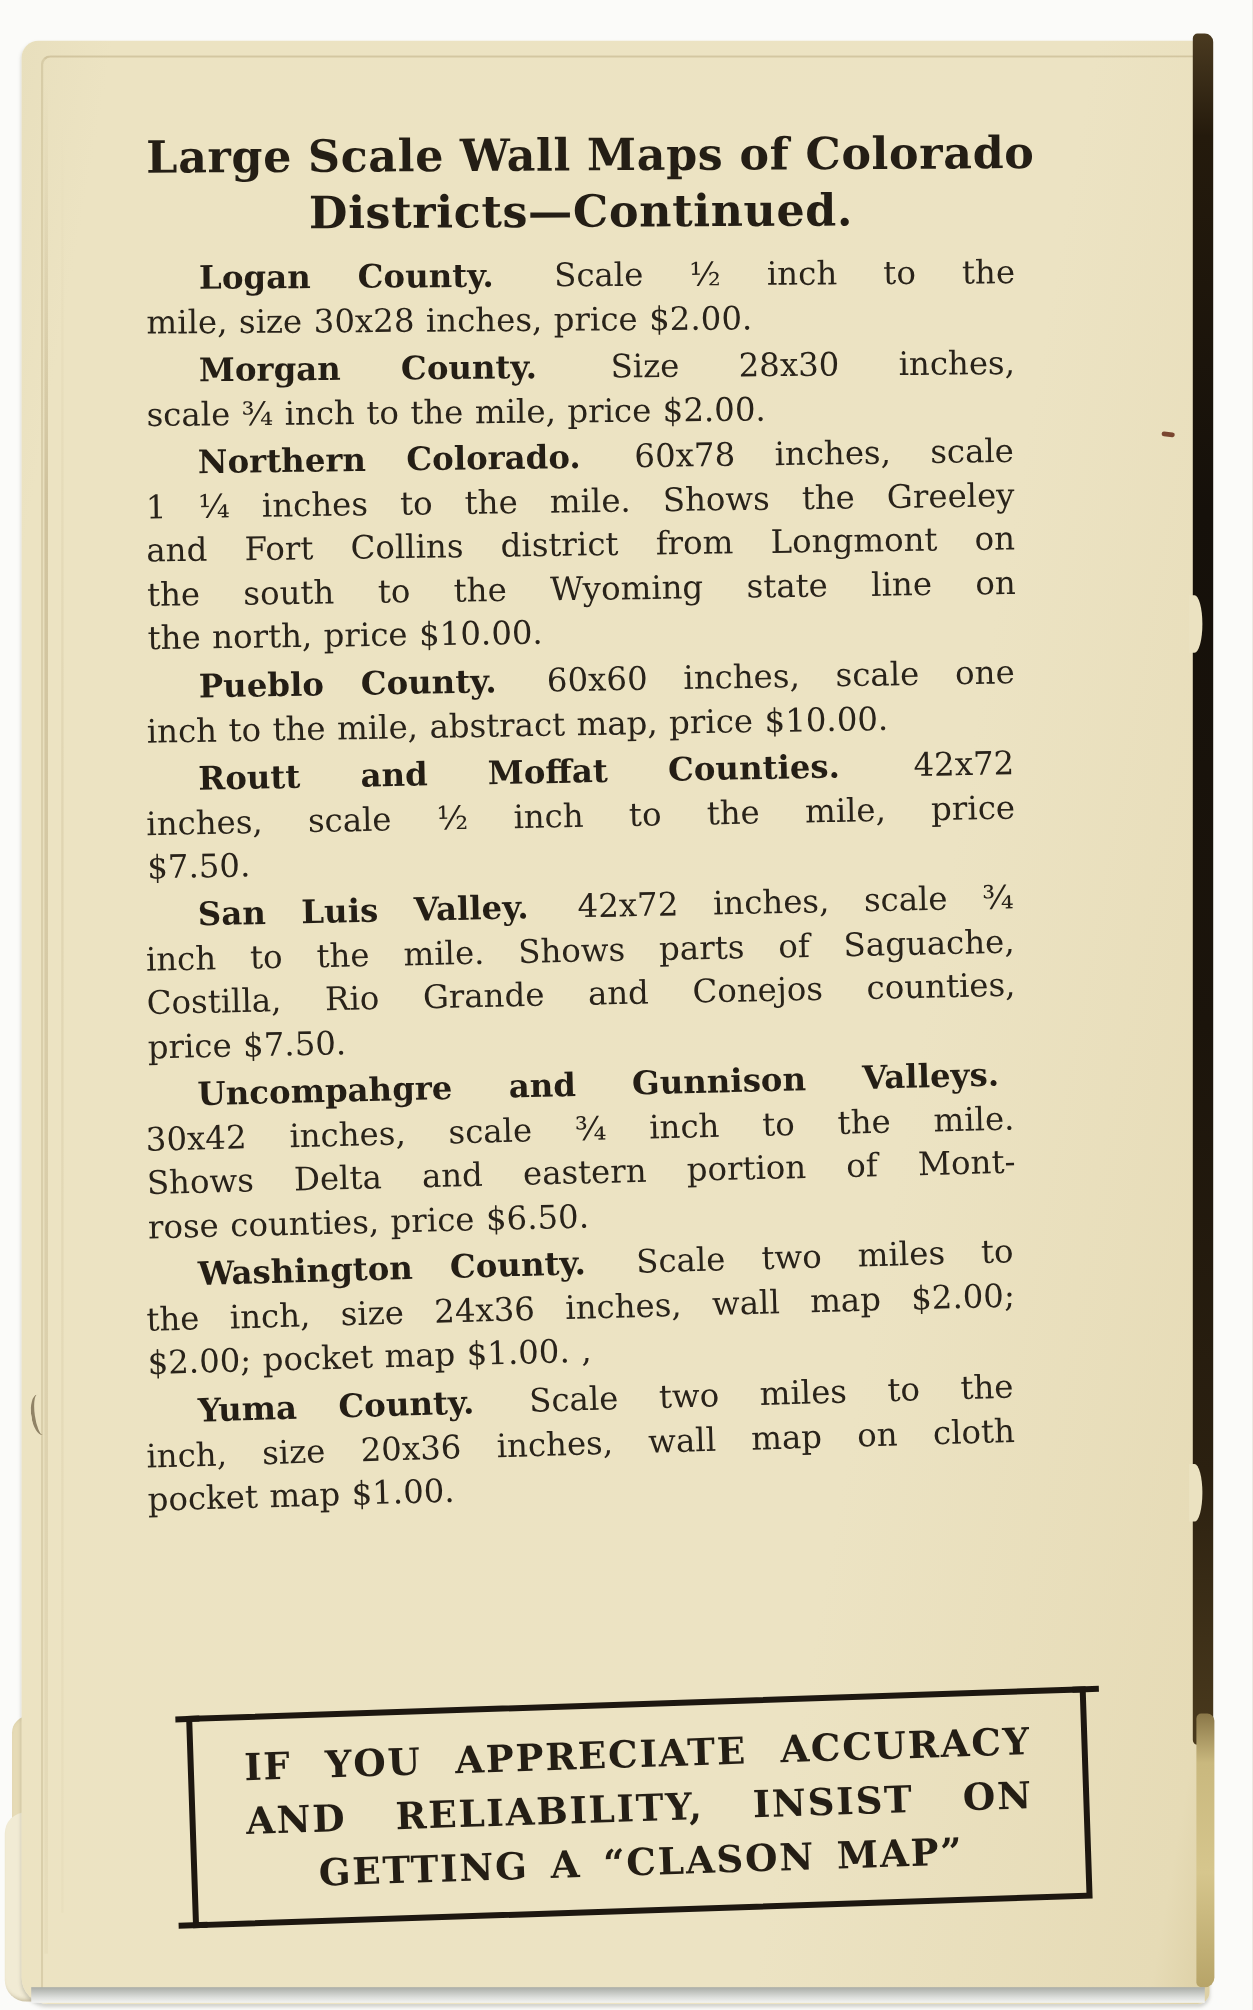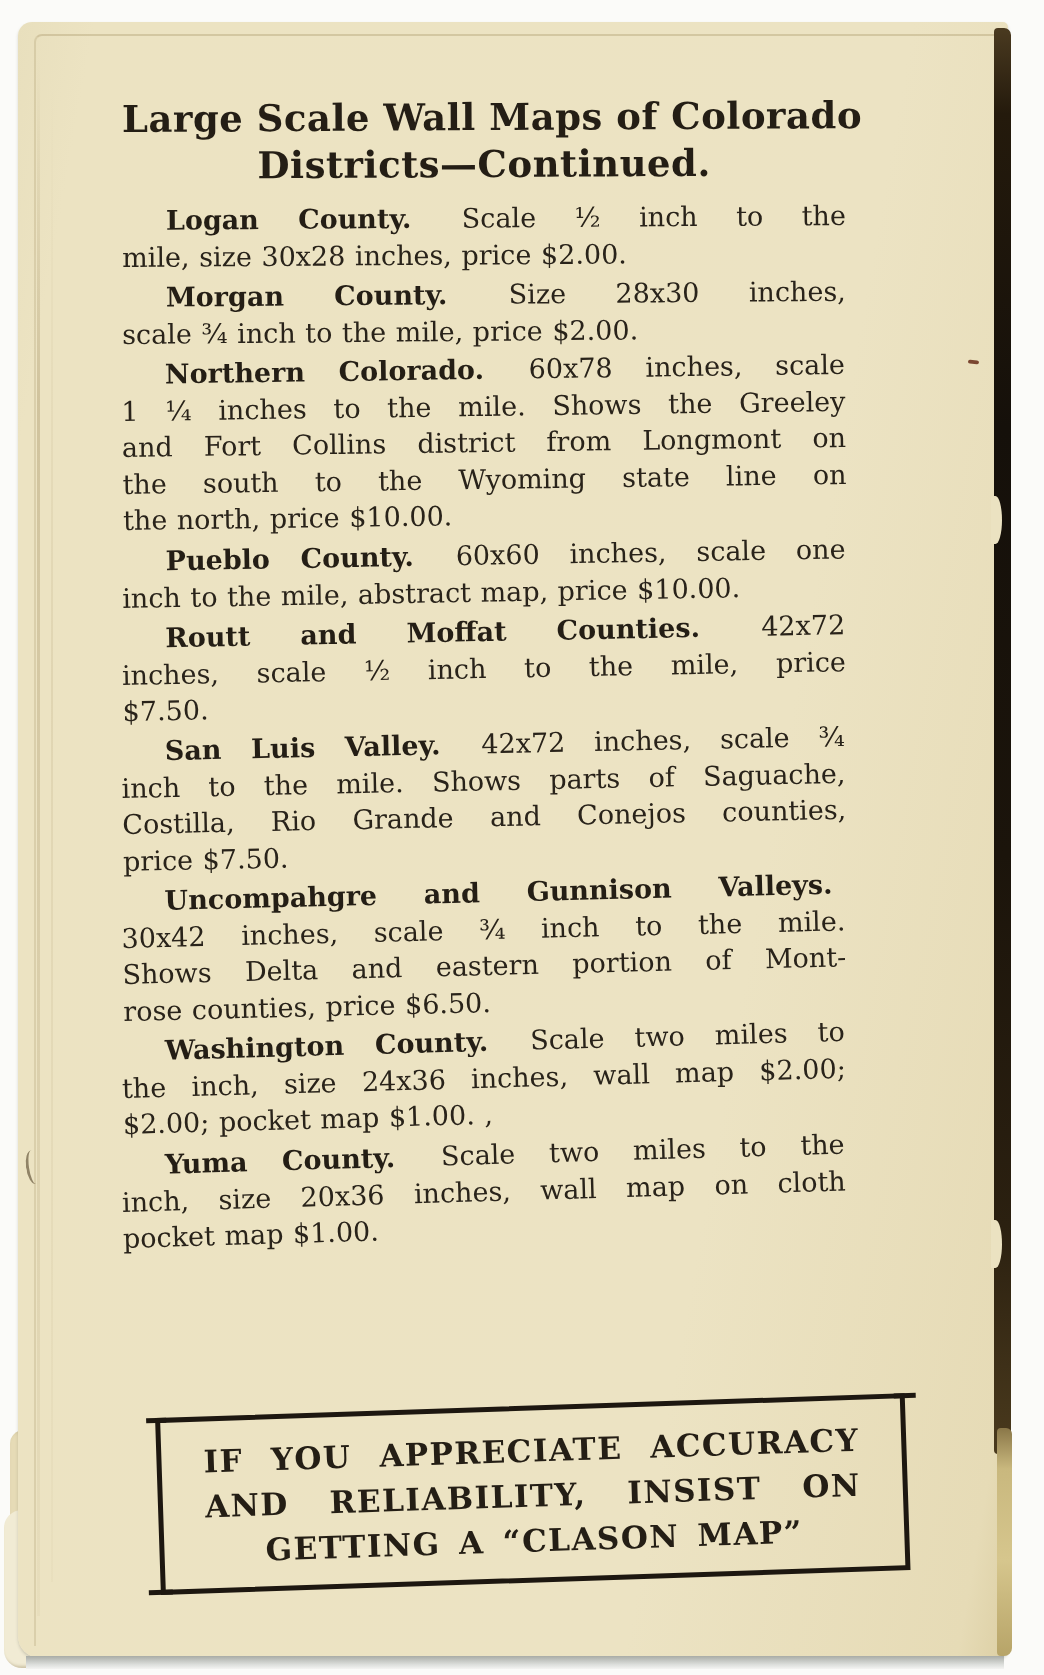--- a/index.html
+++ b/index.html
@@ -7,21 +7,21 @@
     width:1044px;height:1675px;position:relative;overflow:hidden;
     background:#fbfbf9;
     font-family:"DejaVu Serif","Liberation Serif",serif;
   }
   
   .stack1,.stack2{position:absolute;}
   .stack1{left:10px;top:1430px;width:46px;height:232px;background:#e6dbb6;border-radius:14px;box-shadow:inset -3px 0 4px rgba(120,100,55,.35);}
   .stack2{left:4px;top:1510px;width:52px;height:158px;background:#f1ebd4;border-radius:18px;box-shadow:inset -2px -2px 3px rgba(120,100,55,.3);}
   
   .page{
-    position:absolute;left:18px;top:22px;width:990px;height:1636px;
+    position:absolute;left:18px;top:34px;width:990px;height:1636px;
     background:
       linear-gradient(100deg, #e8dfbd 0%, #ece3c2 6%, #ece3c3 70%, #e6dbb6 96%, #dccfa4 100%);
     border-radius:14px 5px 10px 22px;
     box-shadow:0 2px 3px rgba(90,90,80,.25);
   }
   .page::before{ 
     content:"";position:absolute;left:16px;top:12px;right:8px;bottom:12px;
     border-top:2px solid rgba(148,126,78,.28);
     border-left:2px solid rgba(148,126,78,.20);
     border-radius:8px 0 0 0;pointer-events:none;

